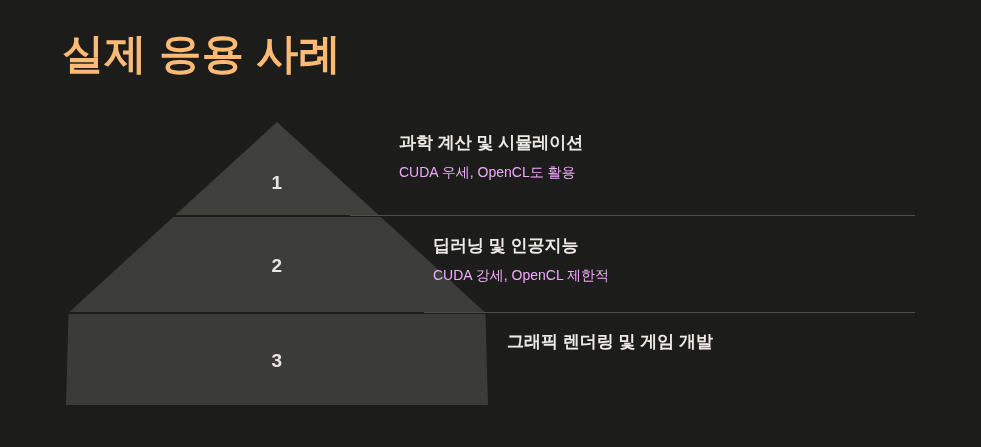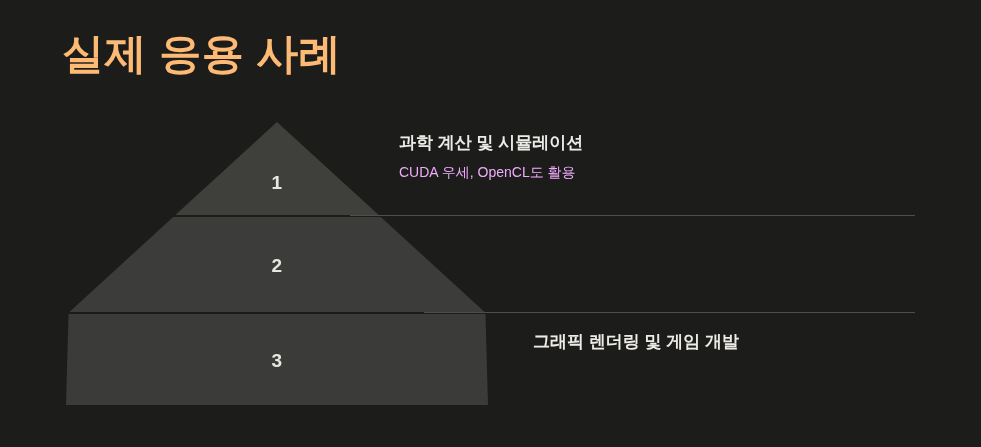--- a/index.html
+++ b/index.html
@@ -115,21 +115,21 @@
     margin-top: 9px;
     font-size: 14px;
     font-weight: normal;
     color: #f0abfc;
     line-height: 1.3;
     white-space: nowrap;
   }
 
   #row-text-1 { left: 363px; top: 132px; margin-left: 36px; }
   #row-text-2 { left: 433px; top: 235px; }
-  #row-text-3 { left: 533px; top: 331px; }
+  #row-text-3 { left: 507px; top: 331px; }
 </style>
 </head>
 <body>
 
 <div id="slide">
 
   <div id="slide-title">실제 응용 사례</div>
 
   <div id="pyramid">
 
@@ -152,19 +152,21 @@
 
   <div class="separator" id="separator-1"></div>
   <div class="separator" id="separator-2"></div>
 
   <div class="row-text" id="row-text-1">
     <div class="row-title">과학 계산 및 시뮬레이션</div>
     <div class="row-subtitle">CUDA 우세, OpenCL도 활용</div>
   </div>
 
   <div class="row-text" id="row-text-2">
+    <div class="row-title">딥러닝 및 인공지능</div>
+    <div class="row-subtitle">CUDA 강세, OpenCL 제한적</div>
   </div>
 
   <div class="row-text" id="row-text-3">
     <div class="row-title">그래픽 렌더링 및 게임 개발</div>
   </div>
 
 </div>
 
 </body></html>

